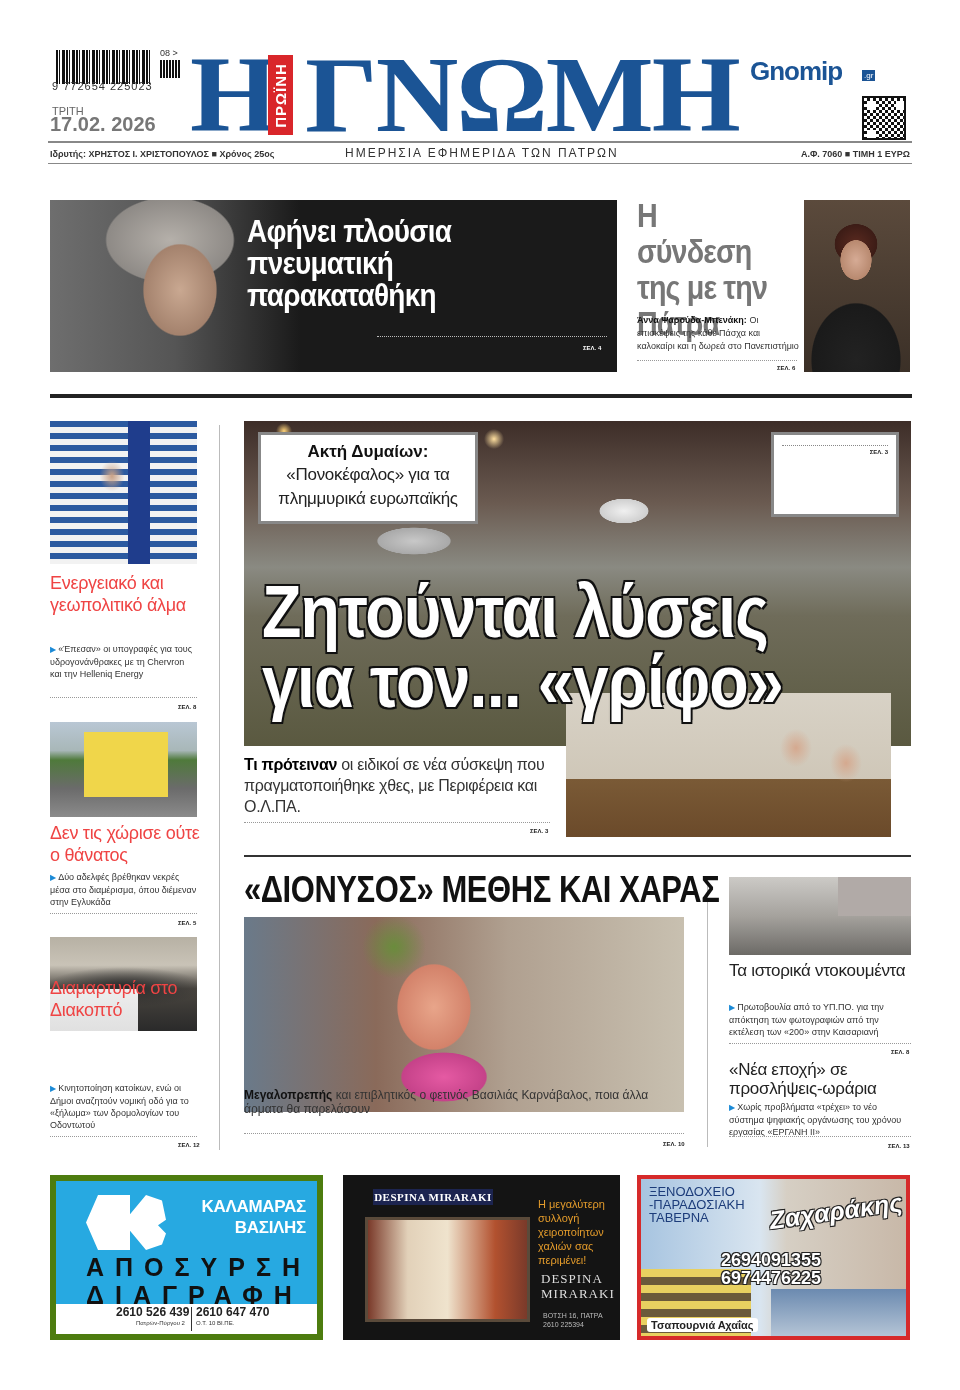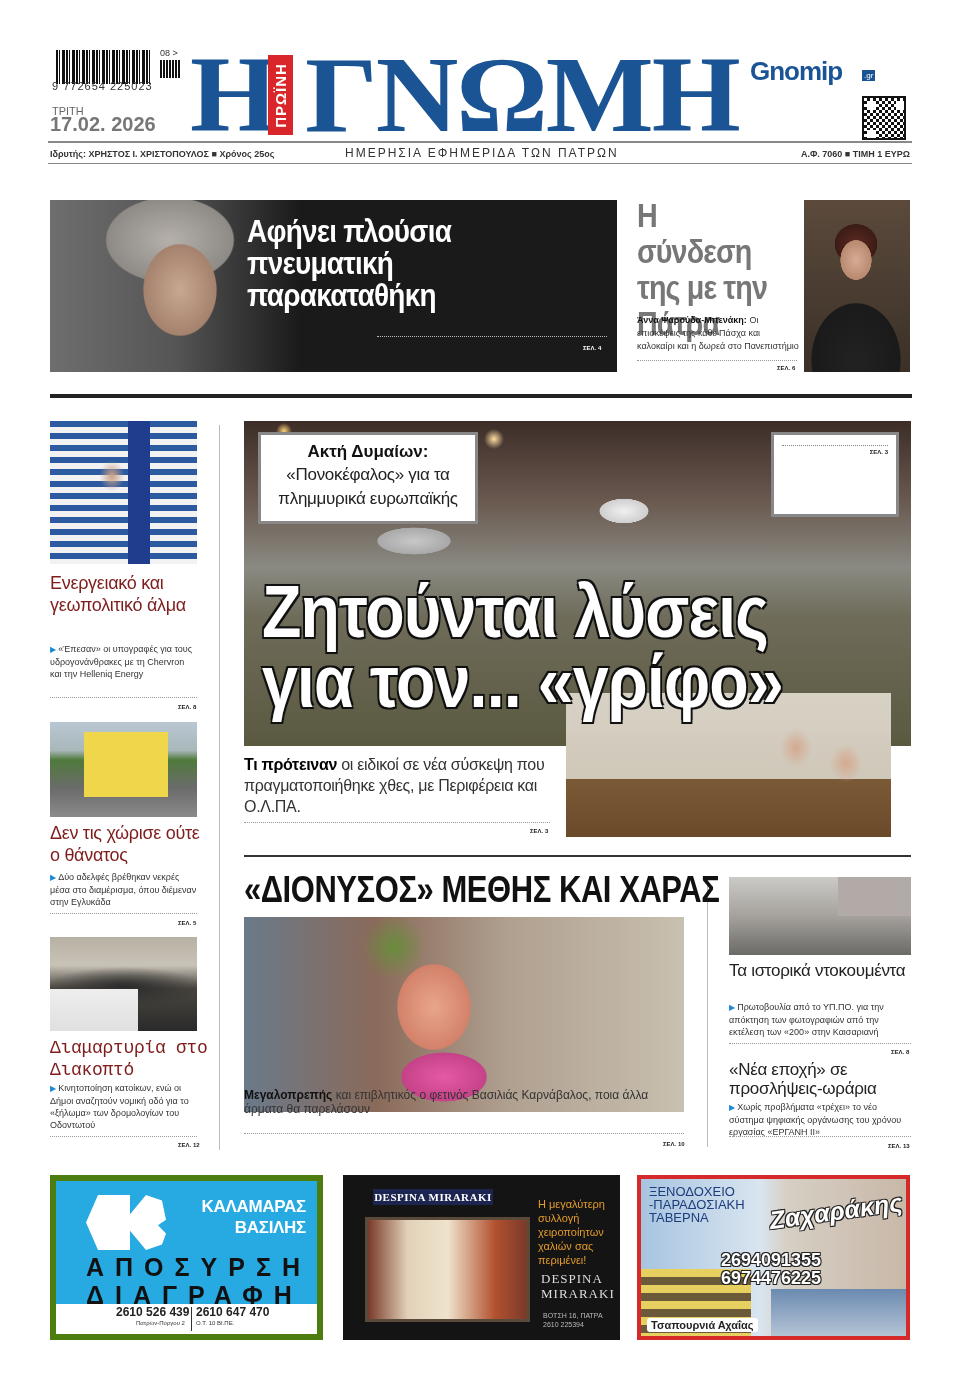--- a/index.html
+++ b/index.html
@@ -66,21 +66,21 @@
                 linear-gradient(90deg, transparent 53%, #1f3d8c 53%, #1f3d8c 68%, transparent 68%),
                 repeating-linear-gradient(180deg, #2c5aa0 0 6px, #f2f2f2 6px 12px) 0 0/100% 100%,
                 linear-gradient(#d4d0cb, #a09a92); background-blend-mode: normal; }
   .lphoto2 { top: 722px; height: 95px;
     background: linear-gradient(90deg, transparent 23%, #f0d64a 23%, #f0d64a 80%, transparent 80%) 0 10px/100% 65px no-repeat,
                 linear-gradient(#b9c7d4 0%, #a8b7b8 30%, #4f7a3b 40%, #6b6b6b 70%, #8b8b8b 100%); }
   .lphoto3 { top: 937px; height: 94px;
     background: linear-gradient(180deg, transparent 55%, #eeeeee 55%, #e0e0e0 100%) 0 0/60% 100% no-repeat,
                 radial-gradient(ellipse 80px 20px at 75px 50px, #2b2b2b 0%, transparent 100%),
                 linear-gradient(#b7b1a4 0%, #c9c3b7 30%, #4a4640 55%, #2a2a2a 100%); }
-  .ltitle { left: 50px; width: 160px; font-size: 18px; line-height: 22px; color: #7f1d1d; letter-spacing: -0.3px; }
+  .ltitle { left: 50px; width: 160px; font-size: 18px; line-height: 22px; color: #ef4444; letter-spacing: -0.3px; }
   .lsub { left: 50px; width: 148px; font-size: 9px; line-height: 12px; color: #333; }
   .tri { color: #1b8ad6; font-size: 8px; margin-right: 2px; }
   .ldots { left: 50px; width: 147px; border-top: 1px dotted #999; }
   .lpage { left: 178px; font-size: 6px; font-weight: bold; }
 
   
   .main-photo { left: 244px; top: 421px; width: 667px; height: 325px; overflow: hidden;
     background: radial-gradient(ellipse 8px 8px at 40px 10px, #ffd37a 0%, transparent 100%),
                 radial-gradient(ellipse 10px 10px at 250px 18px, #ffe0a0 0%, transparent 100%),
                 radial-gradient(ellipse 40px 20px at 380px 90px, #f0f0f0 0%, #cfcfcf 60%, transparent 62%),
@@ -207,21 +207,21 @@
 <div class="abs ldots" style="top:697px;"></div>
 <div class="abs lpage" style="top:704px;">ΣΕΛ. 8</div>
 
 <div class="abs lphoto lphoto2"></div>
 <div class="abs ltitle" style="top:822px;">Δεν τις χώρισε ούτε ο θάνατος</div>
 <div class="abs lsub" style="top:871px;"><span class="tri">▶</span><span>Δύο αδελφές βρέθηκαν νεκρές μέσα στο διαμέρισμα, όπου διέμεναν στην Εγλυκάδα</span></div>
 <div class="abs ldots" style="top:913px;"></div>
 <div class="abs lpage" style="top:920px;">ΣΕΛ. 5</div>
 
 <div class="abs lphoto lphoto3"></div>
-<div class="abs ltitle" style="top:1037px;font-family:Liberation Mono, monospace;">Διαμαρτυρία στο Διακοπτό</div>
+<div class="abs ltitle" style="top:977px;">Διαμαρτυρία στο Διακοπτό</div>
 <div class="abs lsub" style="top:1082px;"><span class="tri">▶</span><span>Κινητοποίηση κατοίκων, ενώ οι Δήμοι αναζητούν νομική οδό για το «ξήλωμα» των δρομολογίων του Οδοντωτού</span></div>
 <div class="abs ldots" style="top:1136px;"></div>
 <div class="abs lpage" style="top:1142px;">ΣΕΛ. 12</div>
 
 <div class="abs main-photo"></div>
 <div class="abs inset-photo"></div>
 <div class="abs kicker-box">
   <div class="k1">Ακτή Δυμαίων:</div>
   <div class="k2">«Πονοκέφαλος» για τα πλημμυρικά ευρωπαϊκής</div>
 </div>

